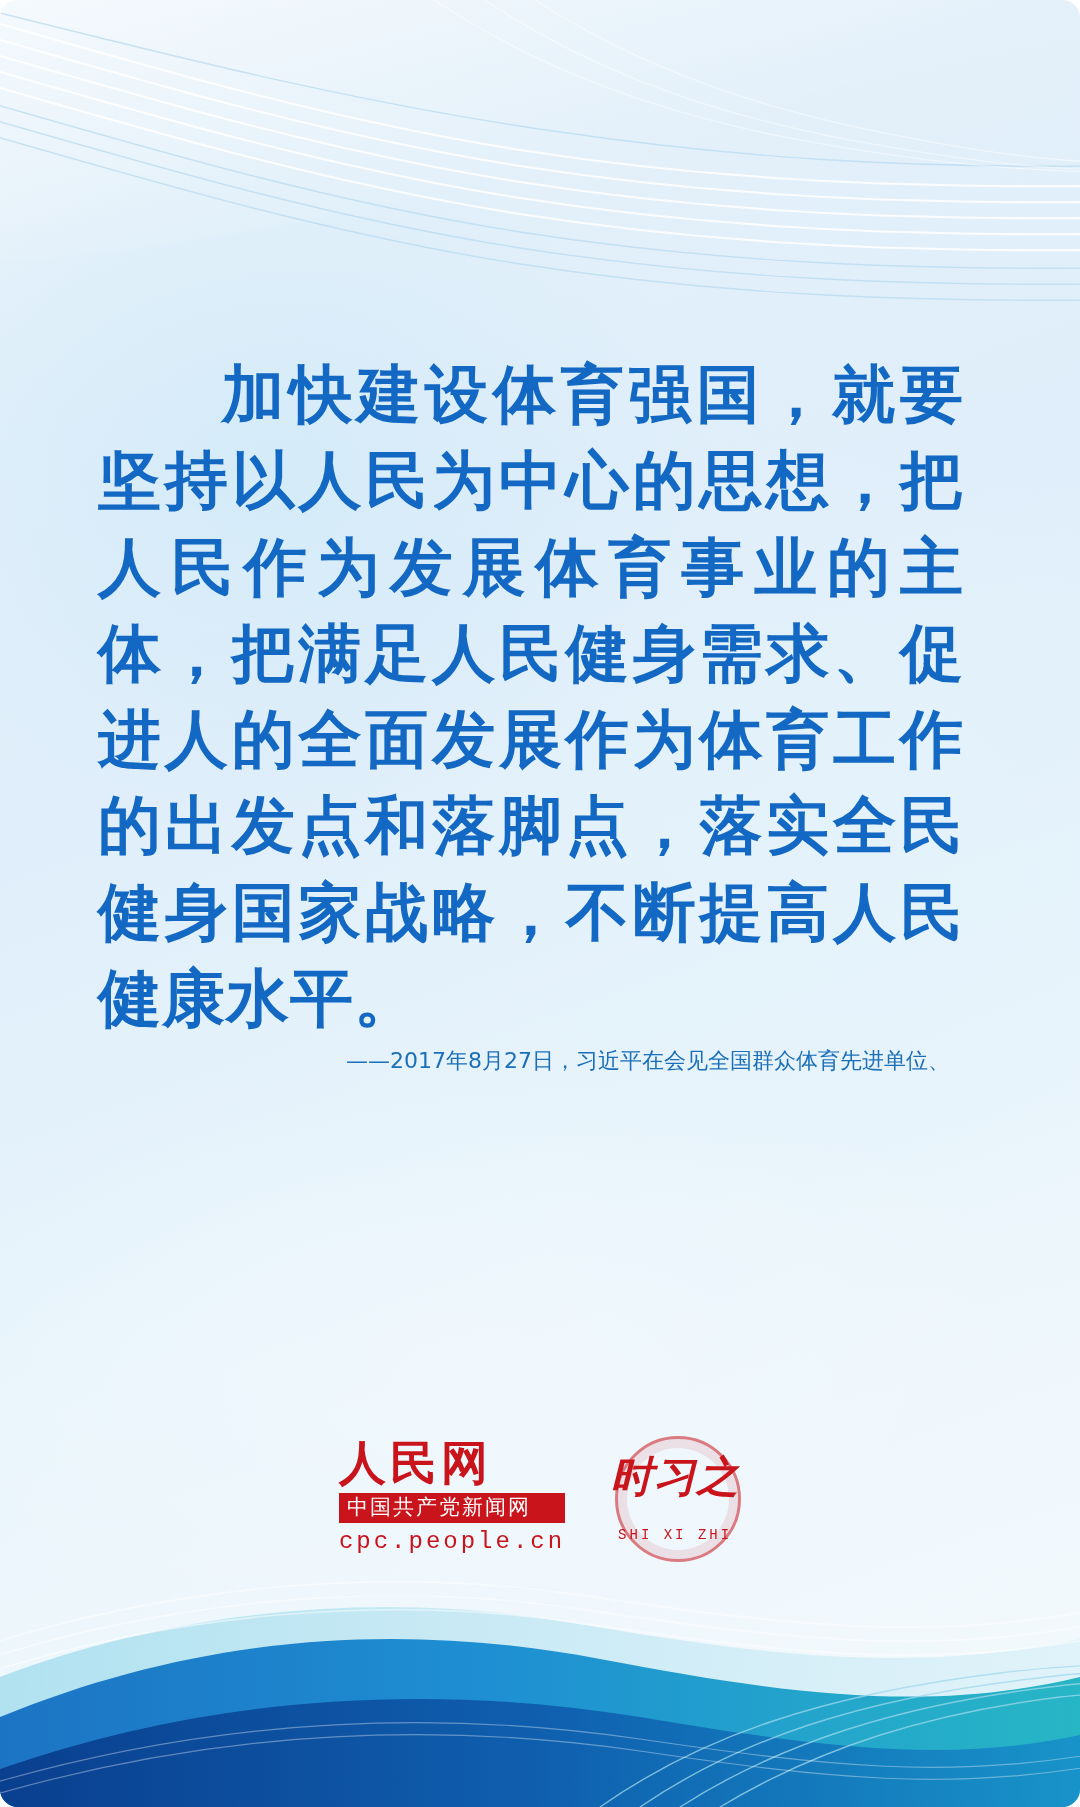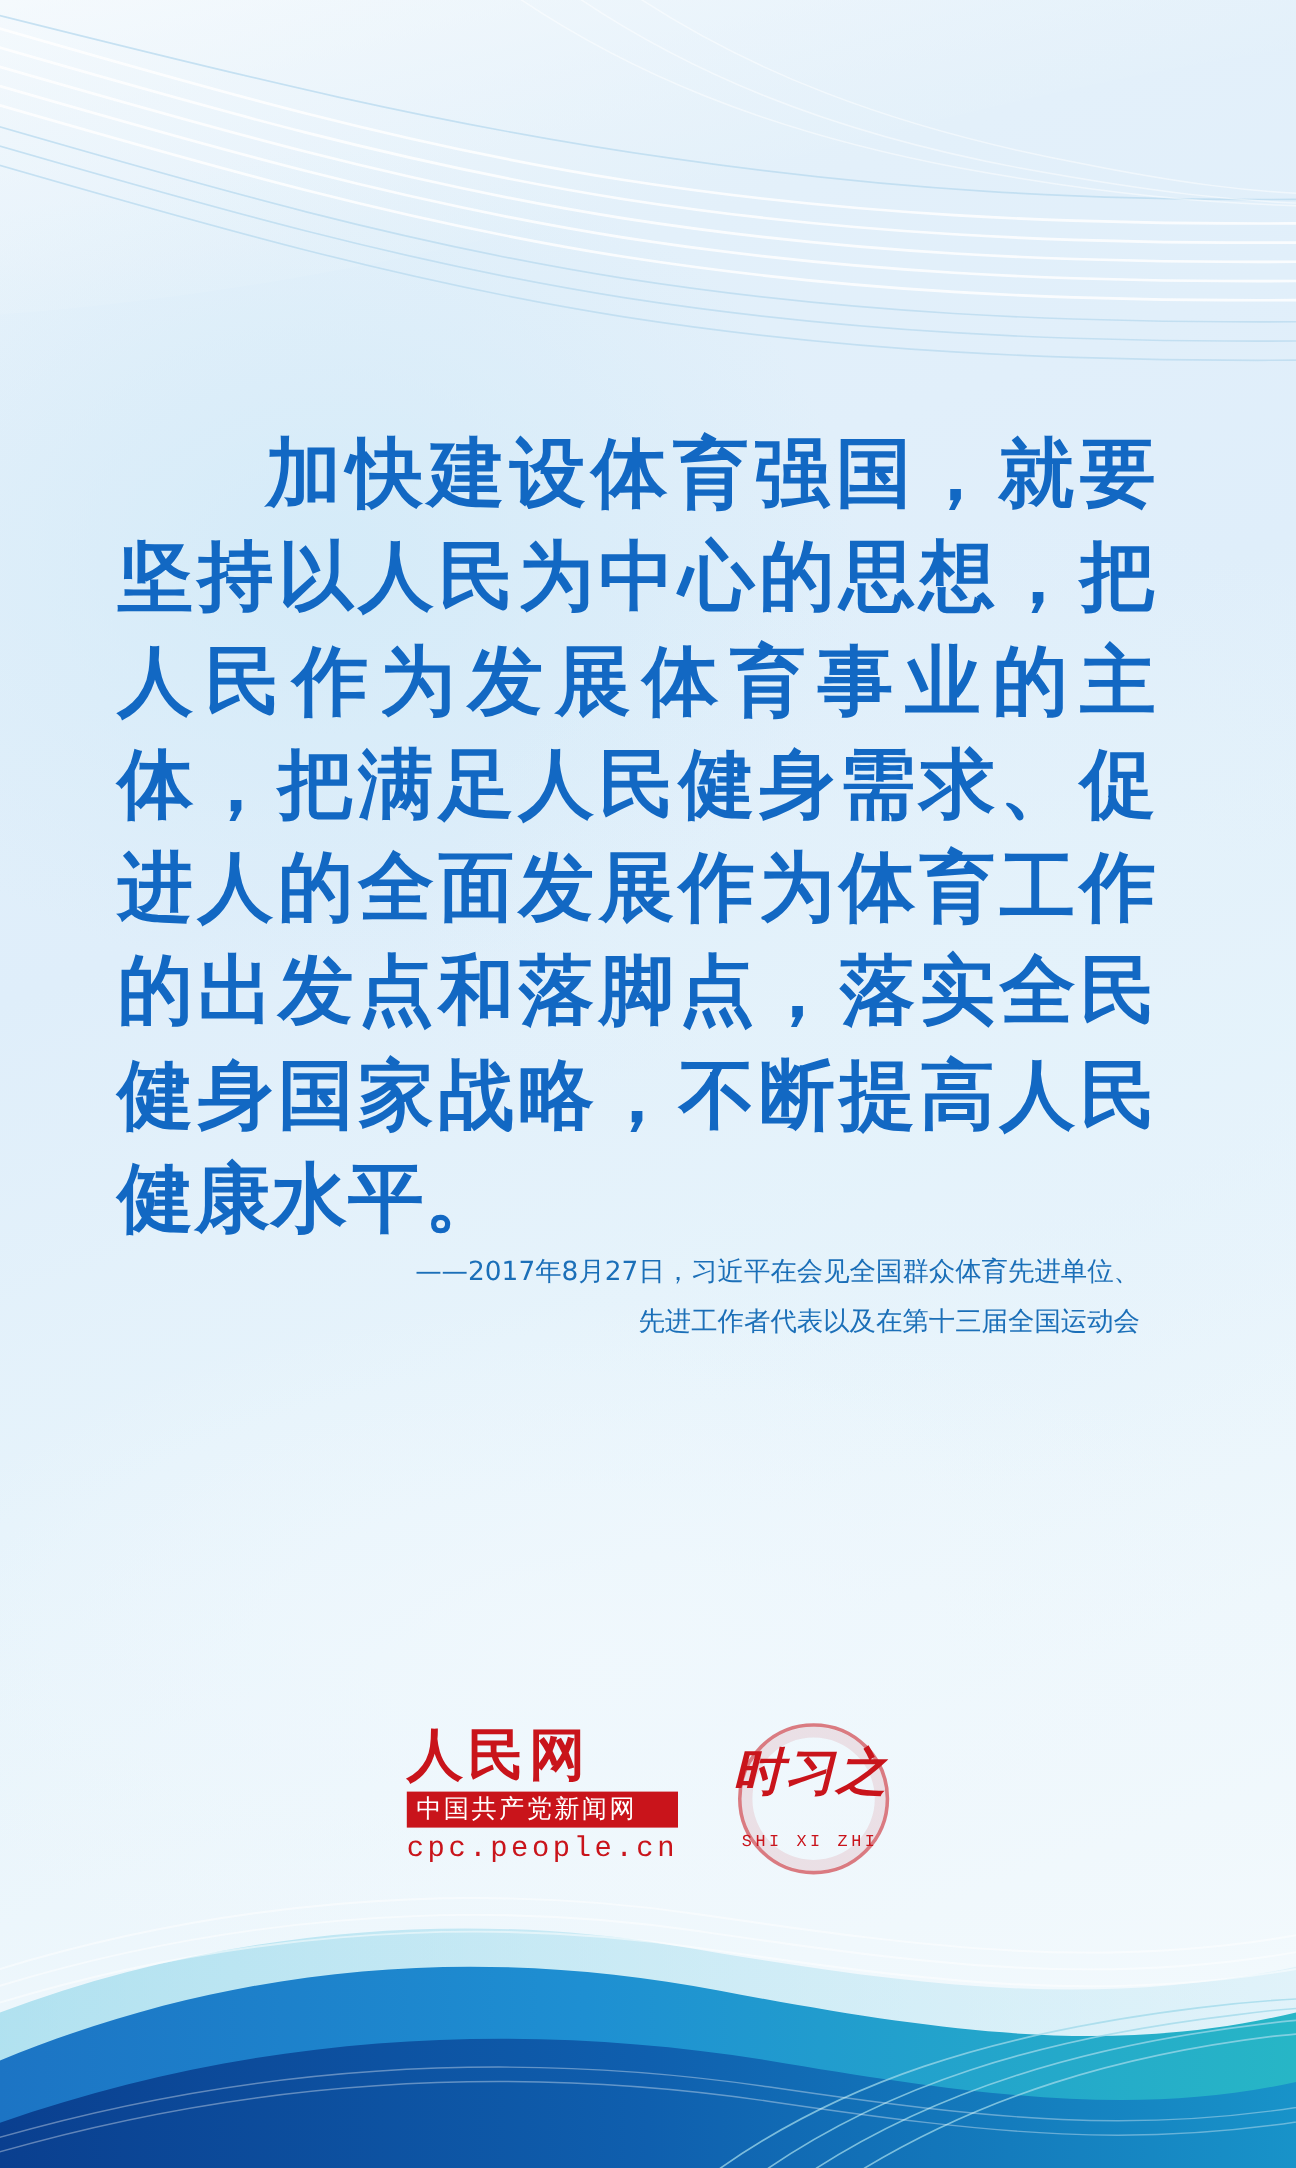--- a/index.html
+++ b/index.html
@@ -9,20 +9,21 @@
   }
   body {
     font-family: "Liberation Sans", "DejaVu Sans", sans-serif;
   }
   .poster {
     position: relative;
     width: 1080px;
     height: 1807px;
     overflow: hidden;
     background: linear-gradient(160deg, #eaf4fb 0%, #e3f0fa 18%, #dfeefa 38%, #e6f3fb 58%, #eef7fc 78%, #f4fafd 100%);
+    border-radius: 18px;
   }
   
   .tint-a, .tint-b, .tint-c {
     position: absolute;
     border-radius: 50%;
     pointer-events: none;
   }
   .tint-a {
     width: 900px; height: 700px;
     left: -180px; top: 120px;
@@ -198,21 +199,20 @@
   </svg>
 
   <div class="content">
 
     <div class="quote">
       <span class="indent"></span><span>加快建设体育强国，就要坚持以人民为中心的思想，把人民作为发展体育事业的主体，把满足人民健身需求、促进人的全面发展作为体育工作的出发点和落脚点，落实全民健身国家战略，不断提高人民健康水平。</span>
     </div>
 
     <div class="source">
       <span class="line">——2017年8月27日，习近平在会见全国群众体育先进单位、</span>
-      <span class="line">先进工作者代表以及在第十三届全国运动会</span>
     </div>
 
     <div class="logos">
 
       <div class="people-logo">
         <div class="pl-main">人民网</div>
         <div class="pl-sub">中国共产党新闻网</div>
         <div class="pl-url">cpc.people.cn</div>
       </div>
 

